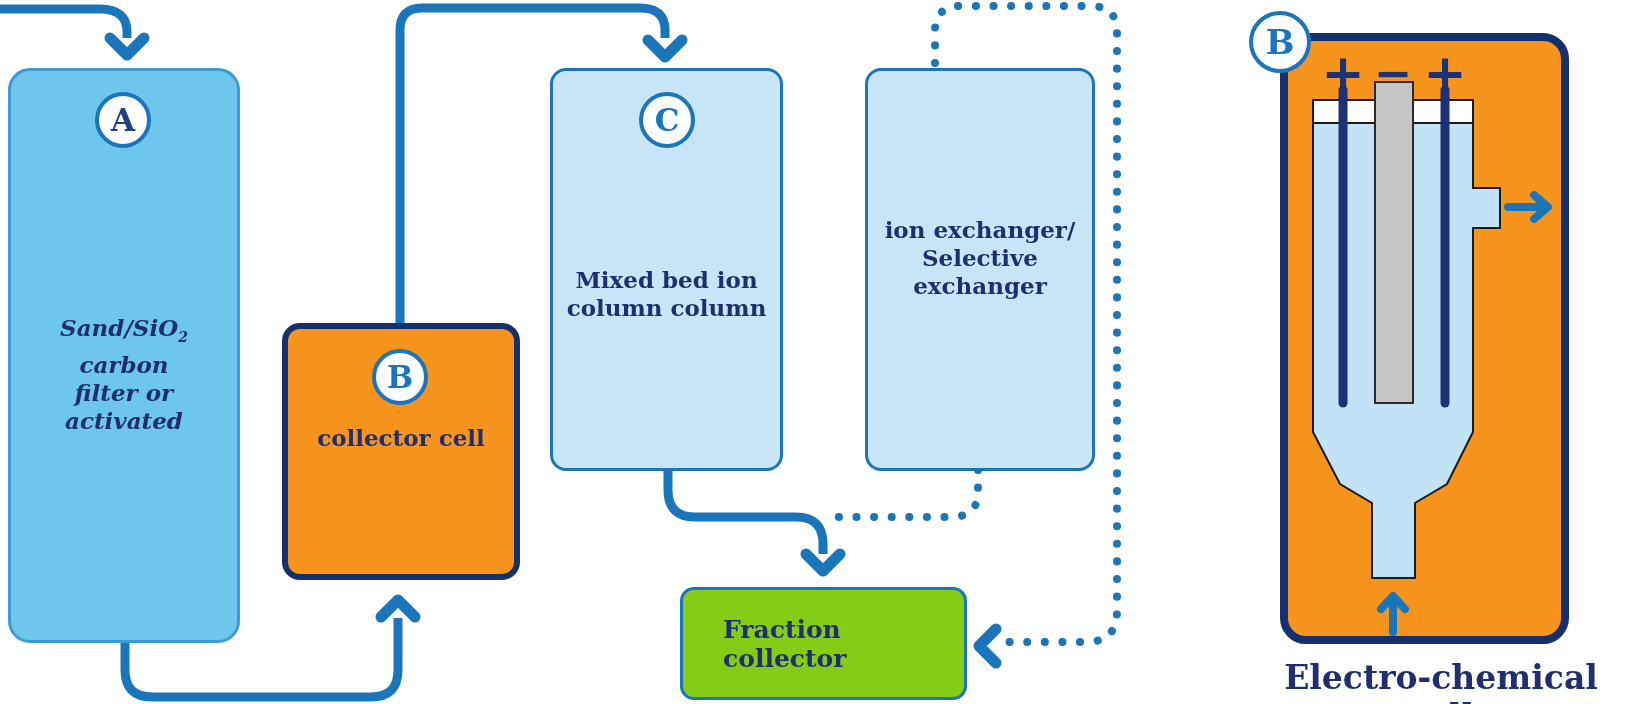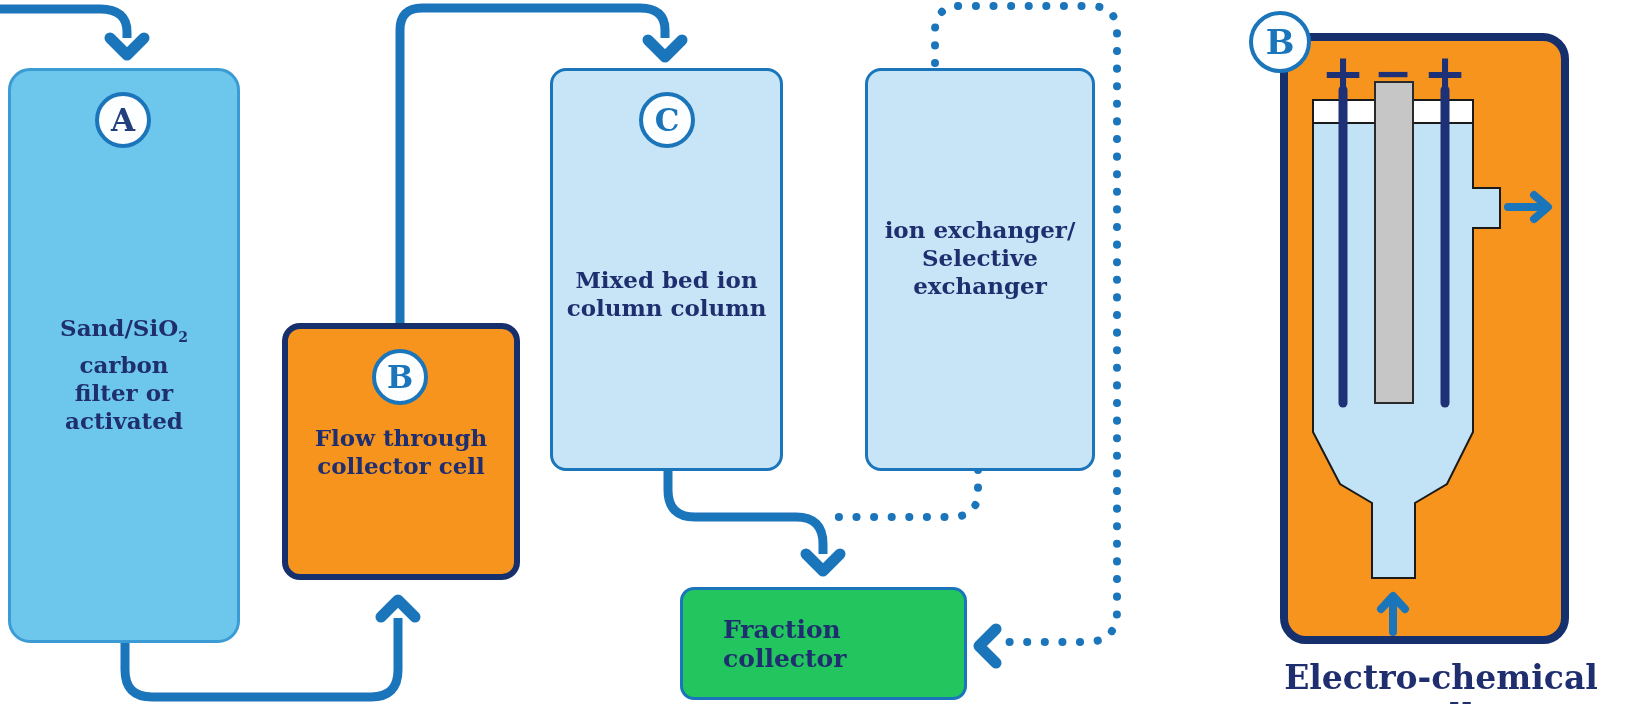--- a/index.html
+++ b/index.html
@@ -6,37 +6,37 @@
   #canvas{
     position:relative;width:1642px;height:704px;overflow:hidden;background:#ffffff;
     font-family:"DejaVu Serif","Liberation Serif",serif;
   }
   svg.layer{position:absolute;left:0;top:0;pointer-events:none;}
   .box{position:absolute;box-sizing:border-box;}
   .box-a{left:8px;top:68px;width:232px;height:575px;background:#6dc6eb;border:3px solid #3b9bd5;border-radius:22px;z-index:1;}
   .box-b{left:282px;top:323px;width:238px;height:257px;background:#f7941e;border:6px solid #16306e;border-radius:18px;z-index:1;}
   .box-c{left:550px;top:68px;width:233px;height:403px;background:#c7e5f7;border:3px solid #1b75bb;border-radius:16px;z-index:1;}
   .box-sel{left:865px;top:68px;width:230px;height:403px;background:#c7e5f7;border:3px solid #1b75bb;border-radius:16px;z-index:1;}
-  .box-frac{left:680px;top:587px;width:287px;height:113px;background:#22c55e;border:3px solid #1b75bb;border-radius:14px;z-index:1;
+  .box-frac{left:680px;top:587px;width:287px;height:113px;background:#84cc16;border:3px solid #1b75bb;border-radius:14px;z-index:1;
     display:flex;align-items:center;justify-content:center;padding-left:40px;}
   .box-cell{left:1280px;top:33px;width:289px;height:611px;background:#f7941e;border:8px solid #16306e;border-radius:26px;z-index:1;}
   .badge{
     position:absolute;z-index:4;background:#fdfeff;border:4px solid #1b75bb;border-radius:50%;
     display:flex;align-items:center;justify-content:center;
     font-weight:bold;font-size:31px;color:#1b75bb;box-sizing:border-box;
   }
   .badge-a{left:95px;top:92px;width:56px;height:56px;color:#233e7d;}
   .badge-b{left:372px;top:349px;width:56px;height:56px;}
   .badge-c{left:639px;top:92px;width:56px;height:56px;}
   .badge-cell{left:1249px;top:11px;width:62px;height:62px;font-size:34px;}
   .boxtext{
     position:absolute;z-index:3;text-align:center;color:#1f2e6e;font-weight:bold;
     font-size:23px;line-height:28px;
   }
-  .text-a{left:18px;top:314px;width:212px;}
+  .text-a{left:18px;top:314px;width:212px;font-style:italic;}
   .text-b{left:292px;top:424px;width:218px;}
   .text-c{left:556px;top:230px;width:221px;margin-top:36px;}
   .text-sel{left:871px;top:216px;width:218px;}
   .text-frac{position:static;font-size:25px;color:#1f2e6e;font-weight:bold;}
   .text-a sub{font-size:14px;}
   .sign{
     position:absolute;z-index:3;color:#1e3176;font-weight:bold;font-size:52px;line-height:54px;
     font-family:"DejaVu Sans","Liberation Sans",sans-serif;width:60px;text-align:center;top:46px;
   }
   .sign-plus1{left:1313px;}
@@ -107,21 +107,20 @@
   <div class="badge badge-cell">
       <span>B</span>
     </div>
 
   <div class="boxtext text-a">
     <div><span>Sand/SiO</span><sub>2</sub></div>
     <div>carbon</div>
     <div>filter or activated</div>
   </div>
   <div class="boxtext text-b">
-    <div>Flow through</div>
     <div>collector cell</div>
   </div>
   <div class="boxtext text-c">
     <div>Mixed bed ion</div>
     <div>column column</div>
   </div>
   <div class="boxtext text-sel">
     <div>ion exchanger/</div>
     <div>Selective</div>
     <div>exchanger</div>

